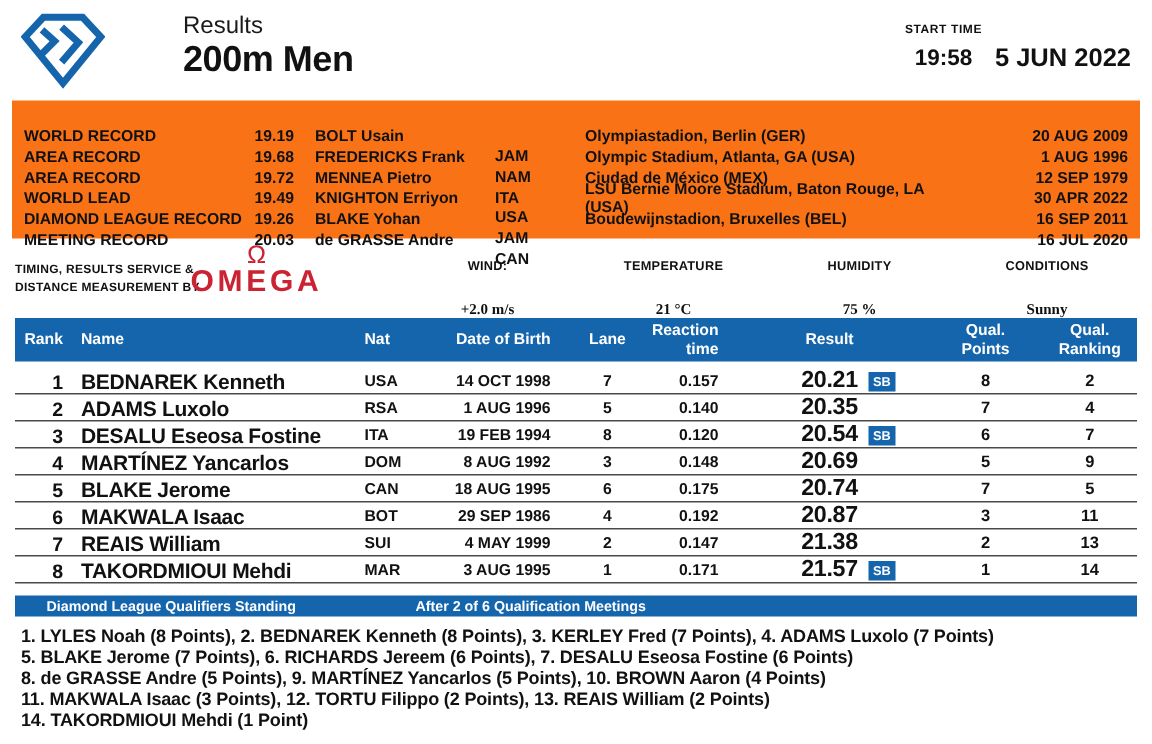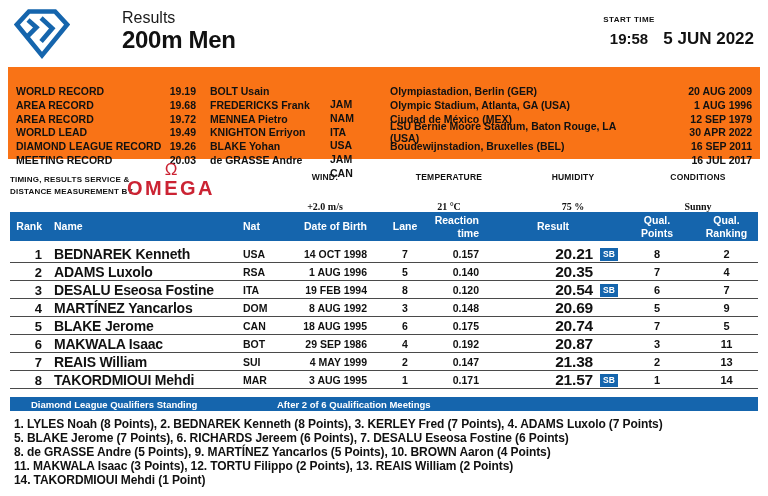--- a/index.html
+++ b/index.html
@@ -53,21 +53,21 @@
   .c-lane { text-align:center; }
   .c-re   { text-align:right; padding-right:8px; }
   .c-res  { text-align:center; }
   .c-qp, .c-qr { text-align:center; }
   .tbody { margin-top:4px; }
   .trow { height:18px; border-bottom:1px solid #4a4a4a; font-weight:700; }
   .trow .c-rank { font-size:13px; }
   .trow .c-name { font-size:14px; letter-spacing:-0.2px; }
   .trow .c-nat, .trow .c-dob, .trow .c-lane, .trow .c-re { font-size:10.5px; }
   .trow .c-qp, .trow .c-qr { font-size:11px; }
-  .result-flex { display:flex; align-items:center; justify-content:flex-end; }
+  .result-flex { display:flex; align-items:center; justify-content:center; }
   .sb-spacer { width:26px; }
   .result-time { font-size:15.5px; font-weight:700; letter-spacing:-0.2px; }
   .sb-slot { width:26px; display:flex; justify-content:flex-start; padding-left:7px; }
   .sb-badge { background:#1565ad; color:#fff; font-size:8.5px; font-weight:700;
               width:18px; height:13px; display:flex; align-items:center; justify-content:center; }
 
   
   .qual-bar { margin:8px 10px 0; width:748px; height:14px; background:#1565ad; color:#fff;
               position:relative; display:flex; align-items:center; font-size:9.5px; font-weight:700;padding-left:13px; }
   .qual-title { padding-left:8px; }
@@ -140,21 +140,21 @@
       <span class="rc-venue">Boudewijnstadion, Bruxelles (BEL)</span>
       <span class="rc-date">16 SEP 2011</span>
     </div>
 
     <div class="record-row">
       <span class="rc-label">MEETING RECORD</span>
       <span class="rc-mark">20.03</span>
       <span class="rc-ath">de GRASSE Andre</span>
       <span class="rc-nat">CAN</span>
       <span class="rc-venue hidden"></span>
-      <span class="rc-date">16 JUL 2017</span>
+      <span class="rc-date">16 JUL 2020</span>
     </div>
 
 </div>
 
 <div class="conditions">
   <div class="timing-label">TIMING, RESULTS SERVICE &amp; DISTANCE MEASUREMENT BY</div>
   <div class="omega">
     <div class="omega-sym">Ω</div>
     <div class="omega-word">OMEGA</div>
   </div>

